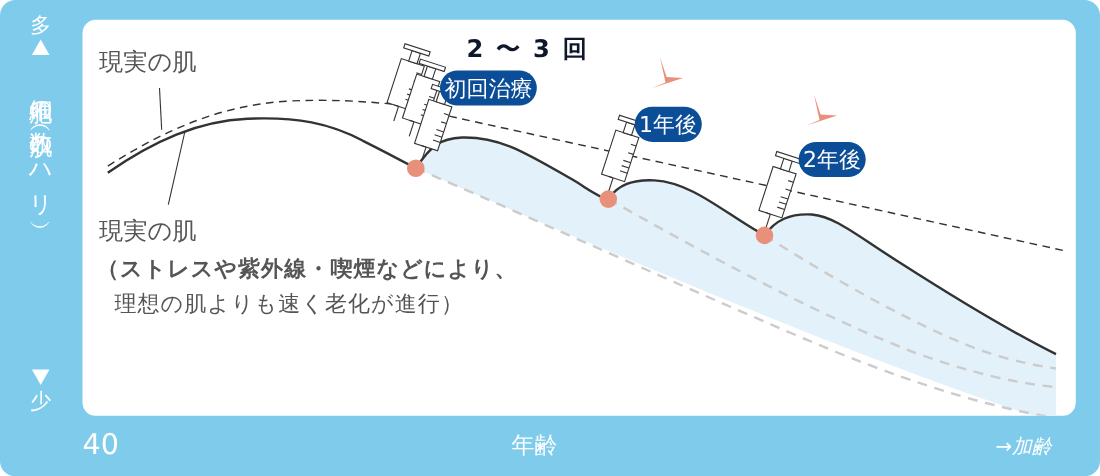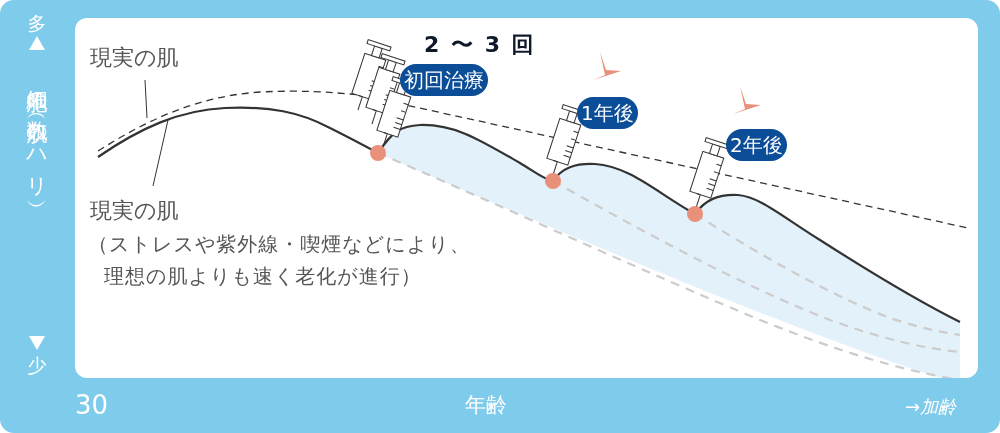--- a/index.html
+++ b/index.html
@@ -13,21 +13,21 @@
   .tri { display:block; margin:0 auto; width:0; height:0; border-left:8px solid transparent; border-right:8px solid transparent; }
   .tri.up { border-bottom:14px solid #fff; margin-top:2px; }
   .tri.down { border-top:14px solid #fff; margin-bottom:4px; }
   .x-start { position:absolute; left:75px; top:390px; color:#fff; font-size:26px; line-height:30px; }
   .x-label { position:absolute; left:465px; top:390px; color:#fff; font-size:21px; line-height:30px; }
   .x-end { position:absolute; left:905px; top:396px; color:#fff; font-size:18px; line-height:22px;font-style:italic; }
   svg.chart { position:absolute; left:0; top:0; }
   .t-label { position:absolute; color:#555; font-size:22px; line-height:28px; white-space:nowrap; }
   .ideal-label { left:90px; top:44px; }
   .real-label { left:90px; top:197px; }
-  .real-note1 { left:88px; top:230px; font-size:20px; letter-spacing:1px; }
+  .real-note1 { left:88px; top:230px; font-size:20px; letter-spacing:1px;font-weight:bold; }
   .real-note2 { left:104px; top:262px; font-size:20px; letter-spacing:1px;text-align:center; }
   .count-label { position:absolute; left:424px; top:30px; font-size:22px; font-weight:bold; color:#0f172a; letter-spacing:2px; }
   .pill { position:absolute; background:#0C4D97; color:#fff; font-size:20px; line-height:32px; height:32px; border-radius:16px; padding:0 4px; white-space:nowrap; }
   .pill-1 { left:400px; top:64px; }
   .pill-2 { left:577px; top:97px; }
   .pill-3 { left:726px; top:129px; }
 </style>
 </head>
 <body>
 
@@ -38,21 +38,21 @@
     <span>多</span>
     <span class="tri up"></span>
   </div>
   <div class="y-label">細胞の数（肌のハリ）</div>
   <div class="y-bottom">
     <span class="tri down"></span>
     <span>少</span>
   </div>
 </div>
 
-<div class="x-start">30</div>
+<div class="x-start">40</div>
 <div class="x-label">年齢</div>
 <div class="x-end">→加齢</div>
 
 <div class="panel"></div>
 
 <svg class="chart" width="1000" height="433" viewBox="0 0 1000 433">
   <defs>
     <clipPath id="panelClip">
         <rect x="75" y="18" width="903" height="360" rx="12"></rect>
       </clipPath>

